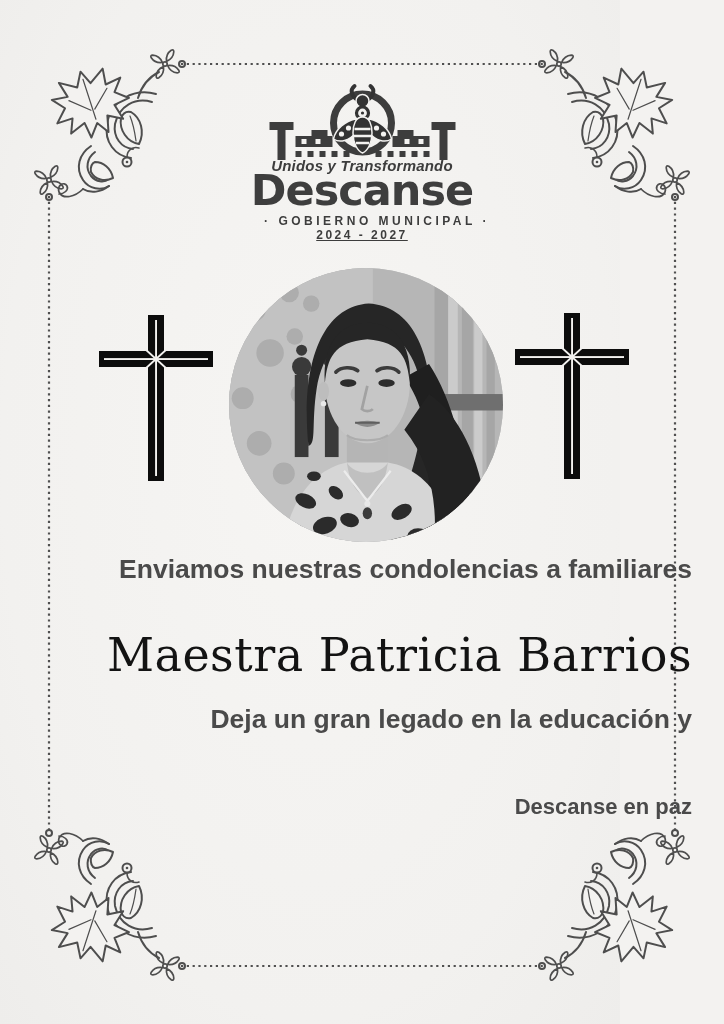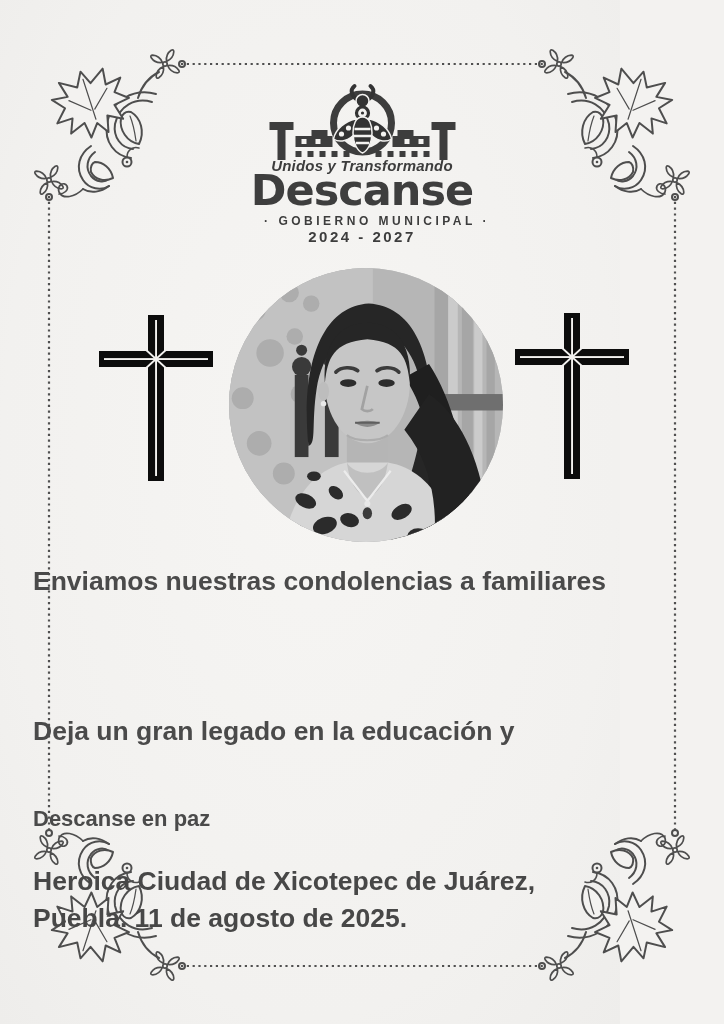--- a/index.html
+++ b/index.html
@@ -25,36 +25,36 @@
   .orn.tr { left:529px; top:50px;  transform:scaleX(-1); }
   .orn.bl { left:35px;  top:820px; transform:scaleY(-1); }
   .orn.br { left:529px; top:820px; transform:scale(-1,-1); }
 
   
   .emblem { left:267px; top:84px; width:191px; height:78px; }
   .logo-text { left:0; width:724px; text-align:center; color:#3d3d3d; }
   .motto    { top:157px; font-size:15px; font-weight:700; font-style:italic; letter-spacing:.2px; }
   .city     { top:169px; font-family:"DejaVu Sans", sans-serif; font-size:43px; font-weight:bold; letter-spacing:-1px; line-height:1; color:#3e3e3e; }
   .subtitle { top:214px; font-size:12px; font-weight:700; letter-spacing:3.5px;margin-left:15px; }
-  .period   { top:228px; font-size:15px; font-weight:600; letter-spacing:2.5px; }
+  .period   { top:228px; font-size:12px; font-weight:600; letter-spacing:2.5px;text-decoration:underline; }
 
   
   .cross { width:118px; height:172px; }
   .cross.left  { left:97px;  top:313px; }
   .cross.right { left:513px; top:311px; }
 
   
   .portrait {
     left:229px; top:268px; width:274px; height:274px;
     border-radius:50%; overflow:hidden; background:#b9b9b9;
   }
   .portrait svg { width:274px; height:274px; }
 
   
-  .txt { left:33px; width:640px; text-align:left; color:#4a4a4a;margin-top:12px; }
+  .txt { left:52px; width:640px; text-align:right; color:#4a4a4a; }
   .condolence { top:551px; font-size:26.5px; font-weight:600; line-height:37px; }
   .name { top:629px; font-family:"DejaVu Serif", serif; font-size:46px; font-weight:500; line-height:52px; color:#131313; letter-spacing:0.5px; }
   .legacy { top:701px; font-size:26.5px; font-weight:600; line-height:37px; }
   .farewell { top:794px; font-size:22px; font-weight:600; }
   .dateline { top:851px; font-size:26.5px; font-weight:700; line-height:37px; color:#474747; }
 </style>
 </head>
 <body>
 
 <div class="card">
@@ -281,25 +281,22 @@
       <path d="M84,148 L101,170 L118,148" stroke="#ececec" stroke-width="1.6" fill="none"></path>
       <circle cx="101" cy="172" r="2.2" fill="#e8e8e8"></circle>
       <ellipse cx="101" cy="179" rx="3.4" ry="4.4" fill="#3c3c3c"></ellipse>
     </svg>
   </div>
 
   <div class="abs txt condolence">
     <div>Enviamos nuestras condolencias a familiares</div>
   </div>
 
+  <div class="abs txt name">Maestra Patricia Barrios</div>
 
   <div class="abs txt legacy">
     <div>Deja un gran legado en la educación y</div>
   </div>
 
   <div class="abs txt farewell">Descanse en paz</div>
 
-  <div class="abs txt dateline">
-    <div>Heroica Ciudad de Xicotepec de Juárez,</div>
-    <div>Puebla. 11 de agosto de 2025.</div>
-  </div>
 
 </div>
 
 </body></html>

